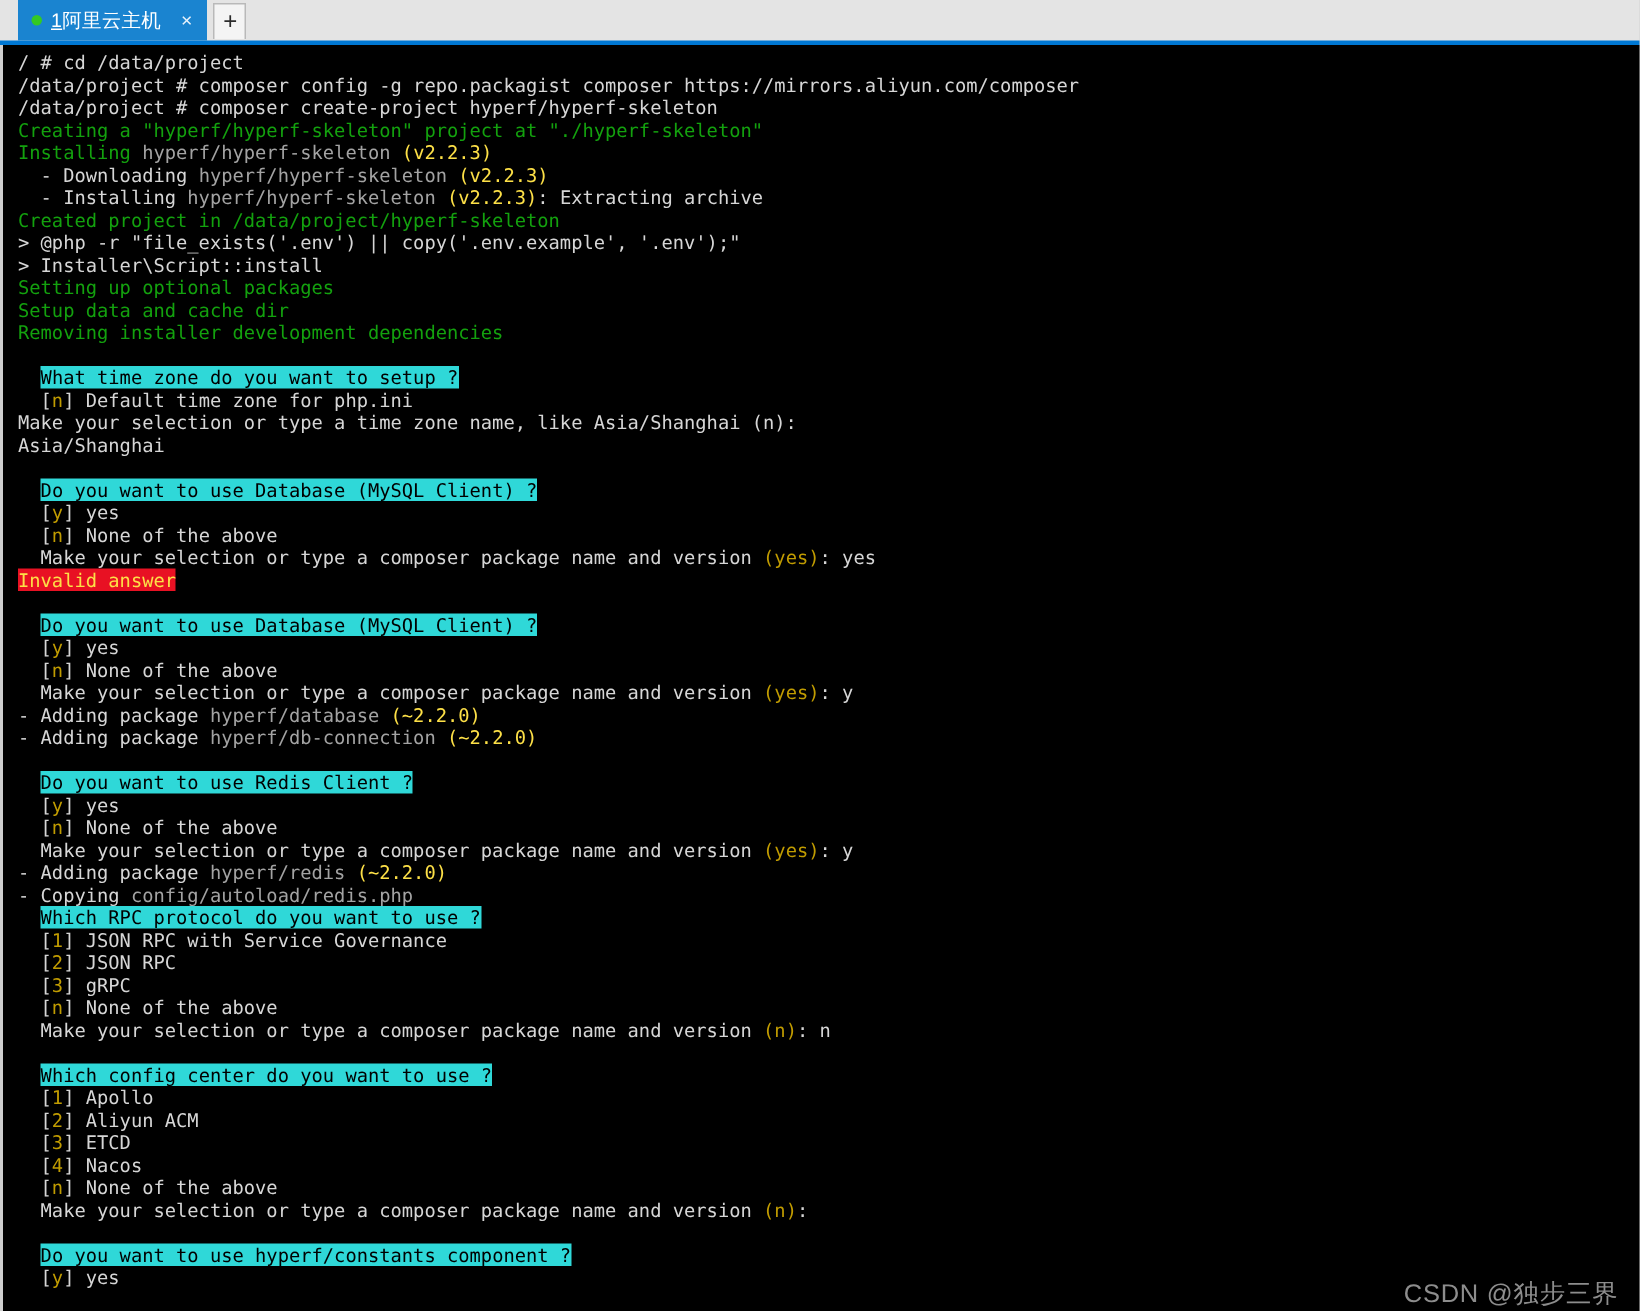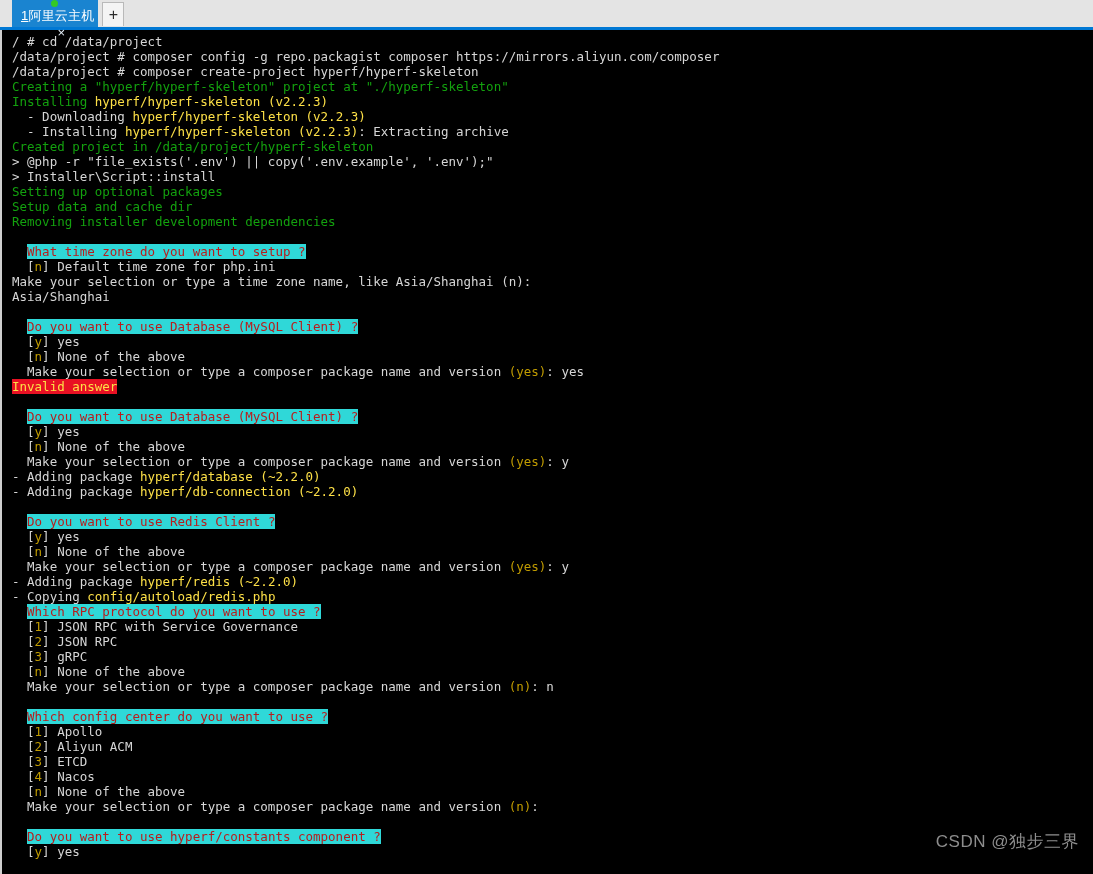--- a/index.html
+++ b/index.html
@@ -46,21 +46,20 @@
     background: #1a84d0;
     color: #ffffff;
     display: flex;
     align-items: center;
     padding: 0 4px 0 9px;
     font-family: "Liberation Sans", sans-serif;
     font-size: 13px;
     box-sizing: border-box;
     position: relative;
     z-index: 2;
-    flex-direction: column;
   }
   .tab-dot {
     width: 7px;
     height: 7px;
     border-radius: 50%;
     background: #34c924;
     margin-right: 6px;
     flex: 0 0 auto;
   }
   .tab-label {
@@ -121,30 +120,30 @@
     white-space: pre;
     letter-spacing: 0px;
   }
   .line {
     height: 15px;
     white-space: pre;
   }
   
   .c-white   { color: #d6d6d6; }
   .c-green   { color: #13a10e; }
-  .c-pkg     { color: #fde047; }
+  .c-pkg     { color: #a3a3a3; }
   .c-yellow  { color: #fde047; }
   .c-yellow2 { color: #c19c00; }
-  .c-cyanbg  { background: #2fd8d8; color: #b91c1c; }
+  .c-cyanbg  { background: #2fd8d8; color: #000000; }
   .c-redbg   { background: #e81123; color: #fde047; }
 
   .watermark {
     position: absolute;
     right: 14px;
-    bottom: 21px;
+    bottom: 0;
     color: #8d8d8d;
     font-family: "Liberation Sans", sans-serif;
     font-size: 17px;
     letter-spacing: 0.5px;
     pointer-events: none;
   }
 </style>
 </head>
 <body>
 

